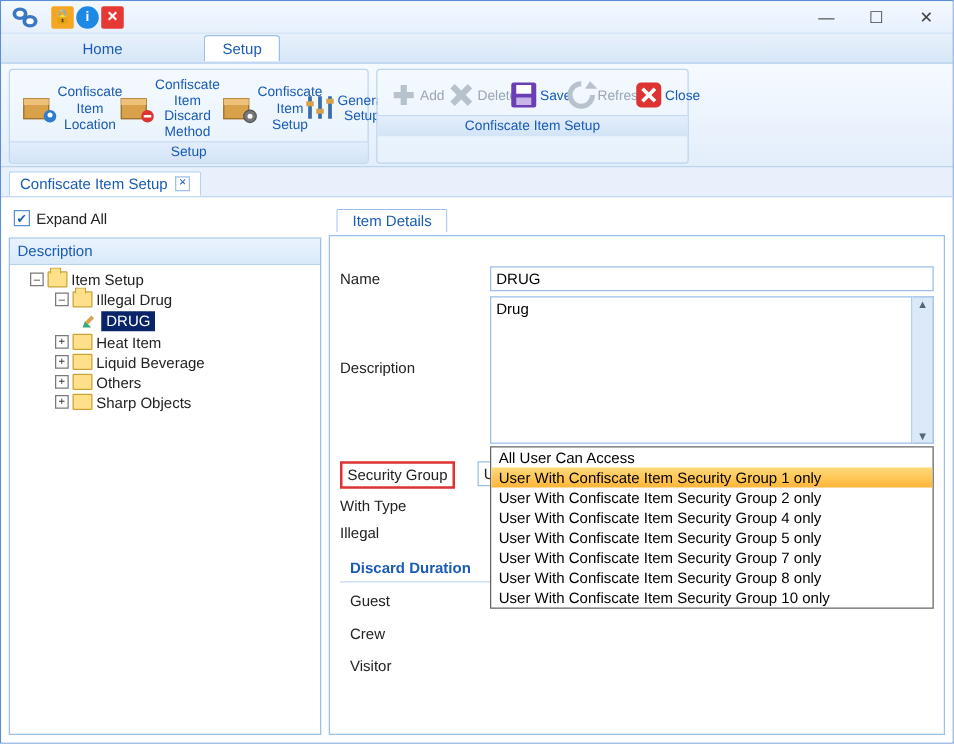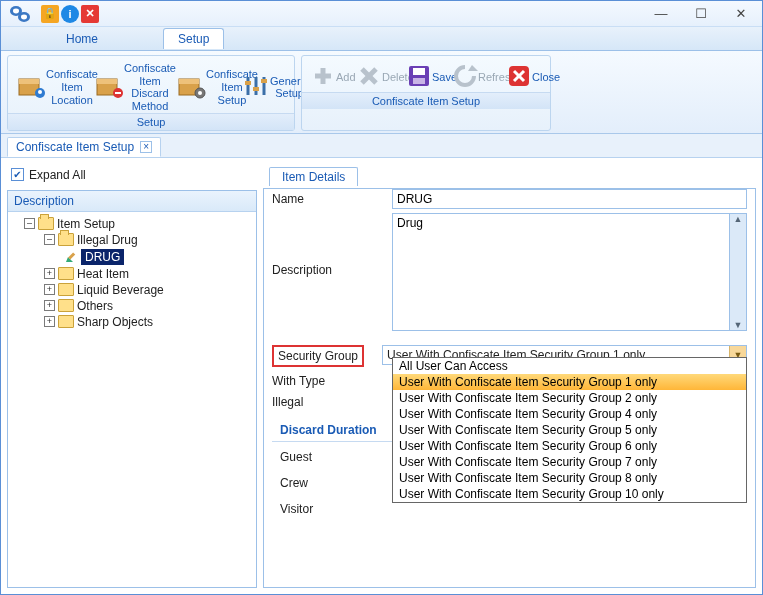--- a/index.html
+++ b/index.html
@@ -37,21 +37,21 @@
   .tree-node { display:flex; align-items:center; gap:3px; padding:1px 0 1px 0; white-space:nowrap;}
   .tree .ind1 { padding-left:14px;} .tree .ind2 { padding-left:34px;} .tree .ind3 { padding-left:54px;}
   .twisty { width:11px; height:11px; border:1px solid #7a7a7a; font-size:9px; line-height:9px; text-align:center; color:#333; background:#fff;}
   .folder { width:16px; height:13px; background:#ffe08a; border:1px solid #caa23a; border-radius:1px; position:relative; }
   .folder.open::before { content:""; position:absolute; top:-4px; left:1px; width:7px; height:4px; background:#ffe08a; border:1px solid #caa23a; border-bottom:none; border-radius:1px 1px 0 0;}
   .pencil { width:14px; height:14px; display:inline-block;}
   .selected { background:#0a246a; color:#fff; padding:1px 4px; }
   .right-pane { flex:1; display:flex; flex-direction:column;}
   .detail-tabs { display:flex; align-items:center; height:22px; padding-left:6px;}
   .detail-tab { font-size:12px; color:#1a5bb5; background:#fff; border:1px solid #9cc0e8; border-bottom:none; border-radius:2px 2px 0 0; padding:2px 12px;}
-  .detail-body { flex:1; border:1px solid #9cc0e8; padding:0 8px; display:flex; flex-direction:column; gap:4px; position:relative; overflow:hidden;}
+  .detail-body { flex:1; border:1px solid #9cc0e8; padding:24px 8px; display:flex; flex-direction:column; gap:4px; position:relative; overflow:hidden;}
   .form-row { display:flex; align-items:flex-start; gap:10px; font-size:12px; color:#222;}
   .form-row .lbl { width:110px; padding-top:3px;}
   .form-row .lbl.boxed { border:2px solid #d33; padding:2px 4px; width:auto; margin-right:8px;}
   .form-row input[type=text] { flex:1; border:1px solid #9cc0e8; font-size:12px; padding:2px 4px; height:20px;}
   .form-row textarea { flex:1; border:1px solid #9cc0e8; font-size:12px; padding:2px 4px; height:118px; resize:none;}
   .ta-wrap { flex:1; position:relative; display:flex;}
   .ta-scroll { width:17px; background:#dbe9f8; border:1px solid #9cc0e8; border-left:none; display:flex; flex-direction:column; justify-content:space-between; align-items:center; font-size:9px; color:#567;}
   .combo { flex:1; border:1px solid #9cc0e8; height:20px; display:flex; align-items:center; padding:0 4px; font-size:12px; position:relative; background:#fff;}
   .combo .dd { position:absolute; right:0; top:0; bottom:0; width:17px; background:#f8d89a; border-left:1px solid #d7b46a; display:flex; align-items:center; justify-content:center; font-size:9px; color:#7a5b12;}
   .discard-head { font-size:12px; font-weight:bold; color:#1a5bb5; border-bottom:1px solid #c6daf1; padding:4px 8px; margin-top:6px;}
@@ -294,21 +294,20 @@
         <div class="discard-row">Guest</div>
         <div class="discard-row">Crew</div>
         <div class="discard-row">Visitor</div>
 
         <div class="dropdown-list">
           <div class="opt">All User Can Access</div>
           <div class="opt hover">User With Confiscate Item Security Group 1 only</div>
           <div class="opt">User With Confiscate Item Security Group 2 only</div>
           <div class="opt">User With Confiscate Item Security Group 4 only</div>
           <div class="opt">User With Confiscate Item Security Group 5 only</div>
-          <div class="opt">User With Confiscate Item Security Group 6 only</div>
           <div class="opt">User With Confiscate Item Security Group 7 only</div>
           <div class="opt">User With Confiscate Item Security Group 8 only</div>
           <div class="opt">User With Confiscate Item Security Group 10 only</div>
         </div>
       </div>
     </div>
   </div>
 </div>
 
 </body></html>

